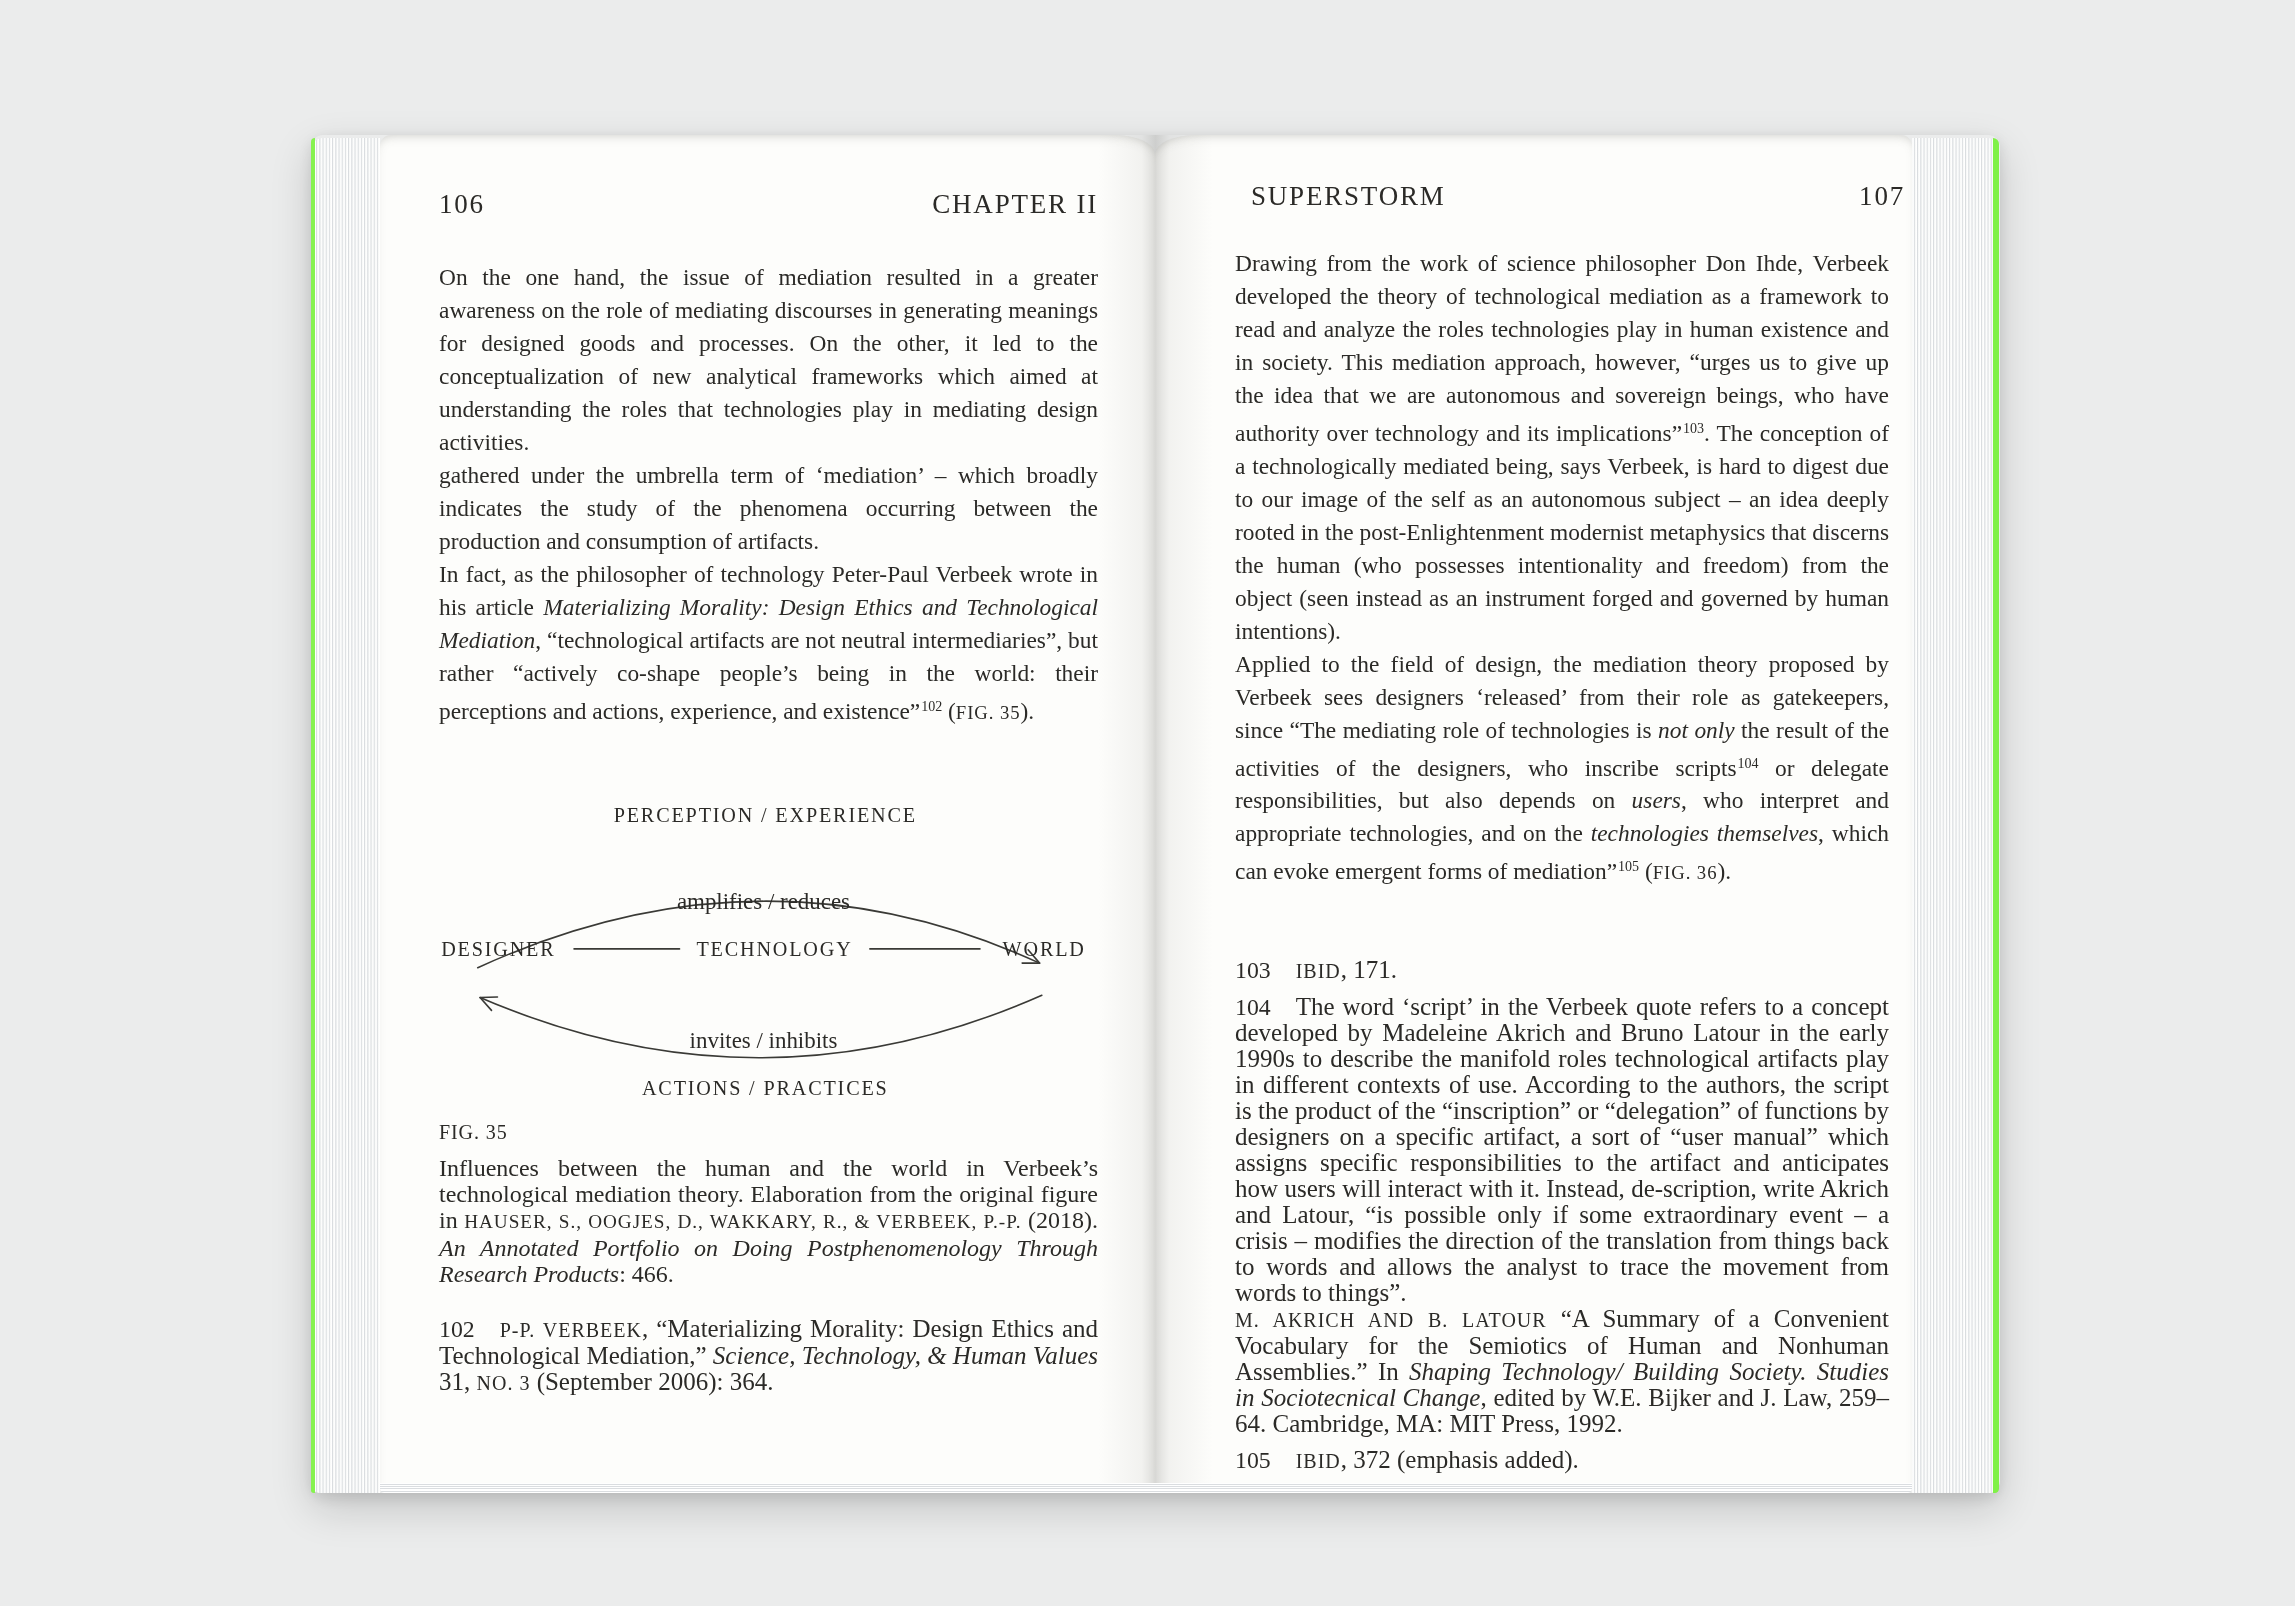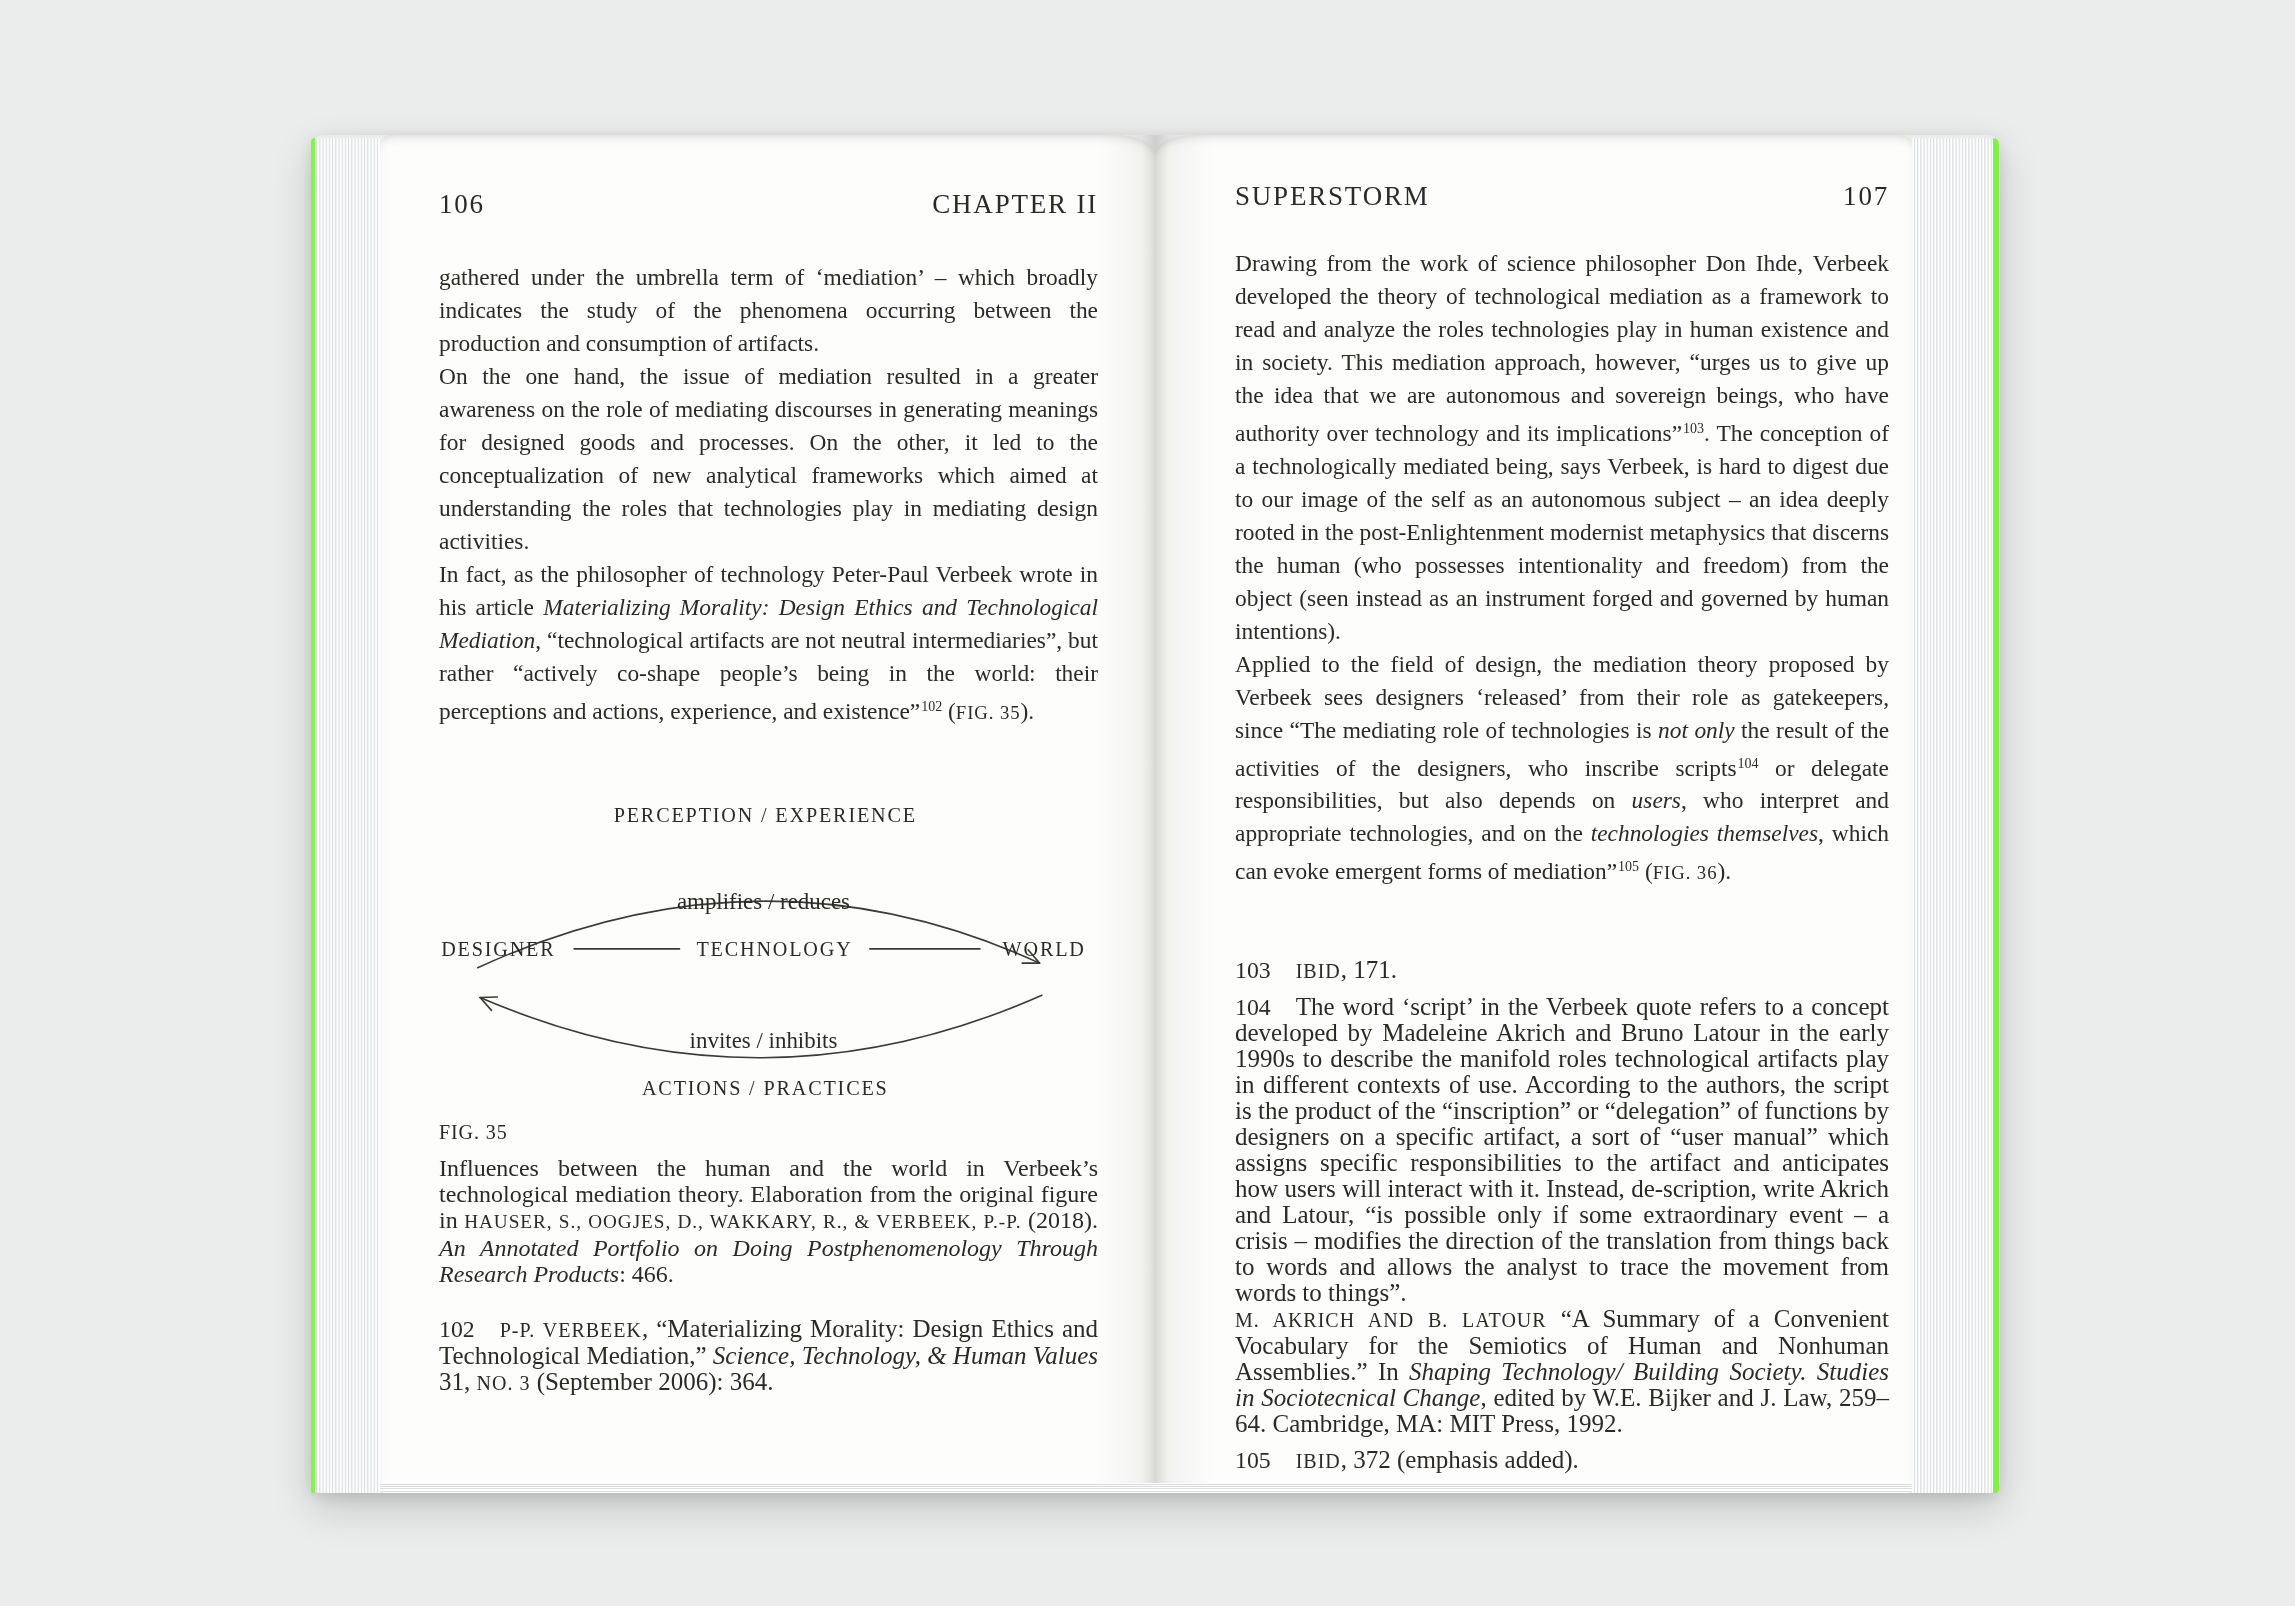--- a/index.html
+++ b/index.html
@@ -51,21 +51,21 @@
   }
   .gutter{
     position:absolute;left:787px;width:115px;top:0;bottom:10px;pointer-events:none;
     background:linear-gradient(90deg,rgba(0,0,0,0) 0%,rgba(95,95,88,.07) 38%,rgba(88,88,82,.20) 50%,rgba(95,95,88,.07) 62%,rgba(0,0,0,0) 100%);
   }
   .header-row{
     position:absolute;display:flex;justify-content:space-between;align-items:baseline;
     font-size:27px;letter-spacing:1.8px;
   }
   .page.left .header-row{left:59px;width:659px;top:54px;}
-  .page.right .header-row{left:80px;width:654px;top:46px;}
+  .page.right .header-row{left:96px;width:654px;top:46px;}
   .body-text{
     position:absolute;font-size:23.4px;line-height:33px;text-align:justify;
   }
   .page.left .body-text{left:59px;width:659px;top:126px;}
   .page.right .body-text{left:80px;width:654px;top:112px;}
   .body-text p{margin:0;}
   .figure{position:absolute;left:54px;top:663px;width:664px;height:305px;}
   .caption-label{position:absolute;left:59px;top:986px;font-size:20px;letter-spacing:0.9px;}
   .caption-text{position:absolute;left:59px;width:659px;top:1020px;font-size:24px;line-height:26px;text-align:justify;}
   .footnote-block{position:absolute;font-size:25px;line-height:26px;text-align:justify;}
@@ -95,22 +95,22 @@
   </div>
   <div class="bottom-edge"></div>
 
   <div class="page left">
     <div class="header-row">
       <span>106</span>
       <span>CHAPTER II</span>
     </div>
 
     <div class="body-text">
+      <p><span>On the one hand, the issue of mediation resulted in a greater awareness on the role of mediating discourses in generating meanings for designed goods and processes. On the other, it led to the conceptualization of new analytical frameworks which aimed at understanding the roles that technologies play in mediating design activities.</span></p>
       <p><span>gathered under the umbrella term of ‘mediation’ – which broadly indicates the study of the phenomena occurring between the production and consumption of artifacts.</span></p>
-      <p><span>On the one hand, the issue of mediation resulted in a greater awareness on the role of mediating discourses in generating meanings for designed goods and processes. On the other, it led to the conceptualization of new analytical frameworks which aimed at understanding the roles that technologies play in mediating design activities.</span></p>
       <p><span>In fact, as the philosopher of technology Peter-Paul Verbeek wrote in his article </span><span class="i">Materializing Morality: Design Ethics and Technological Mediation</span><span>, “technological artifacts are not neutral intermediaries”, but rather “actively co-shape people’s being in the world: their perceptions and actions, experience, and existence”</span><span class="sup">102</span><span> (</span><span class="sc">FIG. 35</span><span>).</span></p>
     </div>
 
     <svg class="figure" viewBox="0 0 1447 665">
       <text class="diagram-sc" x="722" y="52" text-anchor="middle">PERCEPTION / EXPERIENCE</text>
 
       <path d="M 95 370 Q 718 85 1320 360"></path>
       <polyline points="1295,331 1320,360 1282,360"></polyline>
       <text class="diagram-label" x="718" y="242" text-anchor="middle">amplifies / reduces</text>
 

